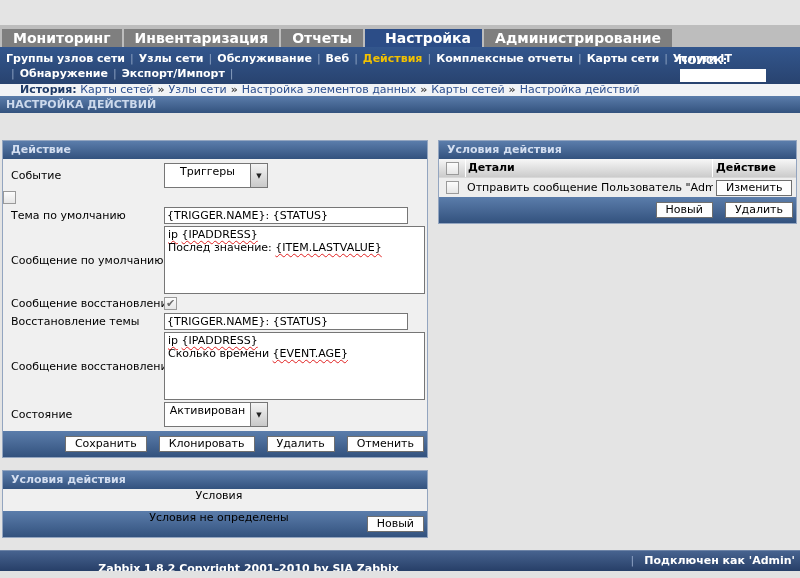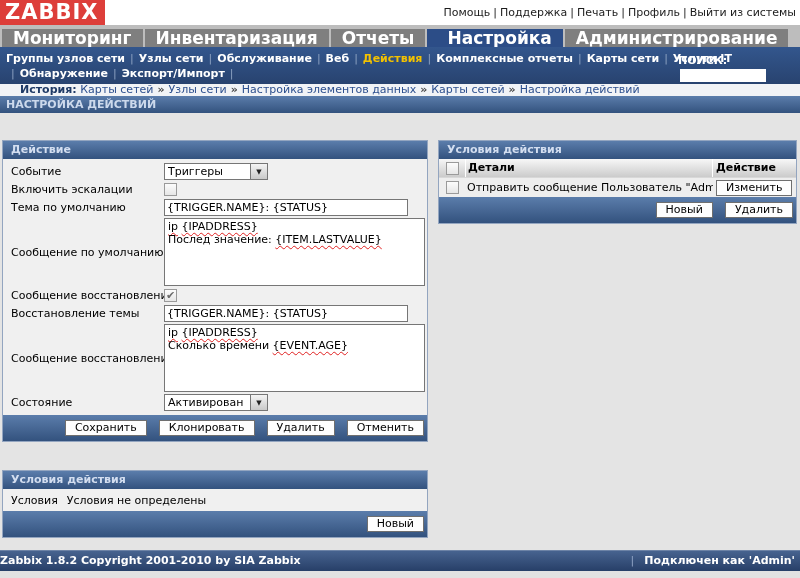--- a/index.html
+++ b/index.html
@@ -9,21 +9,21 @@
   .topbar{position:absolute;top:0;left:0;width:800px;height:25px;background:#ffffff;}
   .logo{position:absolute;left:0;top:0;width:105px;height:25px;background:#dd3e3a;color:#fff;
         font-weight:bold;font-size:21px;line-height:25px;padding-left:5px;box-sizing:border-box;letter-spacing:1px;}
   .top-links{position:absolute;right:4px;top:6px;font-size:11px;color:#1c1c1c;white-space:nowrap;}
   .top-links a{color:#1c1c1c;text-decoration:none;cursor:pointer;}
   .tsep{margin:0 3px;color:#1c1c1c;}
 
   
   .tabbar{position:absolute;top:25px;left:0;width:800px;height:22px;background:#bdbdbd;
           display:flex;align-items:flex-end;}
-  .tab{height:18px;line-height:18px;padding:0 11px;background:#7f7f7f;color:#fff;font-size:17px;
+  .tab{height:18px;line-height:18px;padding:0 11px;background:#7f7f7f;color:#fff;font-size:14px;
        font-weight:bold;margin-right:2px;cursor:pointer;white-space:nowrap;}
   .tab:first-child{margin-left:2px;}
   .tab.active{background:#2c4d87;padding-left:20px;}
 
   
   .mainmenu{position:absolute;top:47px;left:0;width:800px;height:37px;
             background:linear-gradient(#33568d,#28436f);}
   .menurow{position:absolute;left:6px;font-size:11px;font-weight:bold;color:#fff;white-space:nowrap;}
   .row1{top:5px;}
   .row2{top:20px;}
@@ -60,66 +60,60 @@
   
   .form{padding:2px 0;}
   .frow{display:flex;align-items:center;margin:2px 0;min-height:15px;}
   .flabel{width:153px;padding-left:8px;font-size:11px;color:#000;flex:none;white-space:nowrap;}
   .tinput{width:238px;height:13px;border:1px solid #767676;font-size:11px;font-family:inherit;
           padding:1px 2px;background:#fff;}
   .msgbox{width:253px;height:64px;border:1px solid #767676;background:#fff;font-size:11px;
           line-height:13px;padding:1px 3px;overflow:hidden;cursor:text;}
   .sp{text-decoration:underline;text-decoration-style:wavy;text-decoration-color:#e02020;
       text-decoration-thickness:1px;text-underline-offset:2px;}
-  .select{display:inline-flex;height:17px;cursor:default;}
+  .select{display:inline-flex;height:25px;cursor:default;text-align:center;}
   .sel-value{width:86px;border:1px solid #767676;border-right:0;background:#fff;font-size:11px;
              line-height:15px;padding:0 3px;box-sizing:border-box;overflow:hidden;white-space:nowrap;}
   .sel-btn{width:18px;border:1px solid #767676;background:linear-gradient(#f4f4f4,#c9c9c9);
            display:flex;align-items:center;justify-content:center;font-size:7px;color:#222;
            box-sizing:border-box;cursor:pointer;}
   .checkbox{display:inline-block;width:13px;height:13px;border:1px solid #9a9a9a;
             background:linear-gradient(#fcfcfc,#e6e6e6);font-size:11px;line-height:12px;text-align:center;
             color:#6b6b6b;box-sizing:border-box;cursor:pointer;overflow:hidden;}
   .btn{background:#fefefe;border:1px solid #6f6f6f;font-size:11px;font-family:inherit;color:#000;
        padding:1px 9px;height:16px;line-height:12px;cursor:pointer;white-space:nowrap;}
 
   
   .cond-row{height:22px;display:flex;align-items:center;font-size:11px;color:#000;
-            padding-left:8px;gap:9px;background:#f0f0f0;}
+            padding-left:8px;gap:9px;background:#f0f0f0;flex-direction:column;}
 
   
   .tbl-head{display:flex;align-items:center;height:18px;background:linear-gradient(#f7f7f7,#cbcbcb);
             font-size:11px;font-weight:bold;color:#000;}
   .tbl-row{display:flex;align-items:center;height:19px;background:#eeeeee;font-size:11px;color:#000;
            border-top:1px solid #d8d8d8;}
   .cell-cb{width:26px;display:flex;justify-content:center;flex:none;}
   .cell-details{flex:1;padding-left:2px;white-space:nowrap;overflow:hidden;}
   .cell-action{width:80px;flex:none;padding-left:3px;}
   .tbl-head .cell-details,.tbl-head .cell-action{border-left:1px solid #ffffff;height:18px;line-height:18px;}
 
   
   .sitefooter{position:absolute;top:550px;left:0;width:800px;height:21px;
               background:linear-gradient(#47638f,#273f68);border-top:1px solid #6d83a6;box-sizing:border-box;
               font-size:11px;font-weight:bold;color:#fff;}
-  .copyright{position:absolute;left:0;top:0;width:497px;line-height:20px;}
+  .copyright{position:absolute;left:0;top:8px;width:497px;text-align:center;line-height:20px;}
   .footer-right{position:absolute;right:5px;top:0;line-height:20px;display:flex;gap:10px;}
   .fdiv{color:#8fa3c4;font-weight:normal;}
   .bottomstrip{position:absolute;top:571px;left:0;width:800px;height:7px;background:#e2e2e2;}
 </style>
 </head>
 <body>
 
 <div class="screen">
 
-  <div class="topbar">
-    <div class="logo">ZABBIX</div>
-    <div class="top-links">
-      <a>Помощь</a><span class="tsep">|</span><a>Поддержка</a><span class="tsep">|</span><a>Печать</a><span class="tsep">|</span><a>Профиль</a><span class="tsep">|</span><a>Выйти из системы</a>
-    </div>
-  </div>
 
   <div class="tabbar">
     <div class="tab">Мониторинг</div>
     <div class="tab">Инвентаризация</div>
     <div class="tab">Отчеты</div>
     <div class="tab active">Настройка</div>
     <div class="tab">Администрирование</div>
   </div>
 
   <div class="mainmenu">
@@ -147,21 +141,20 @@
 
       <div class="frow">
         <div class="flabel">Событие</div>
         <span class="select">
           <span class="sel-value">Триггеры</span>
           <span class="sel-btn">▼</span>
         </span>
       </div>
 
       <div class="frow">
-        <div class="flabel">Включить эскалации</div>
         <span class="checkbox"></span>
       </div>
 
       <div class="frow">
         <div class="flabel">Тема по умолчанию</div>
         <input class="tinput" type="text" value="{TRIGGER.NAME}: {STATUS}" style="">
       </div>
 
       <div class="frow">
         <div class="flabel">Сообщение по умолчанию</div>

